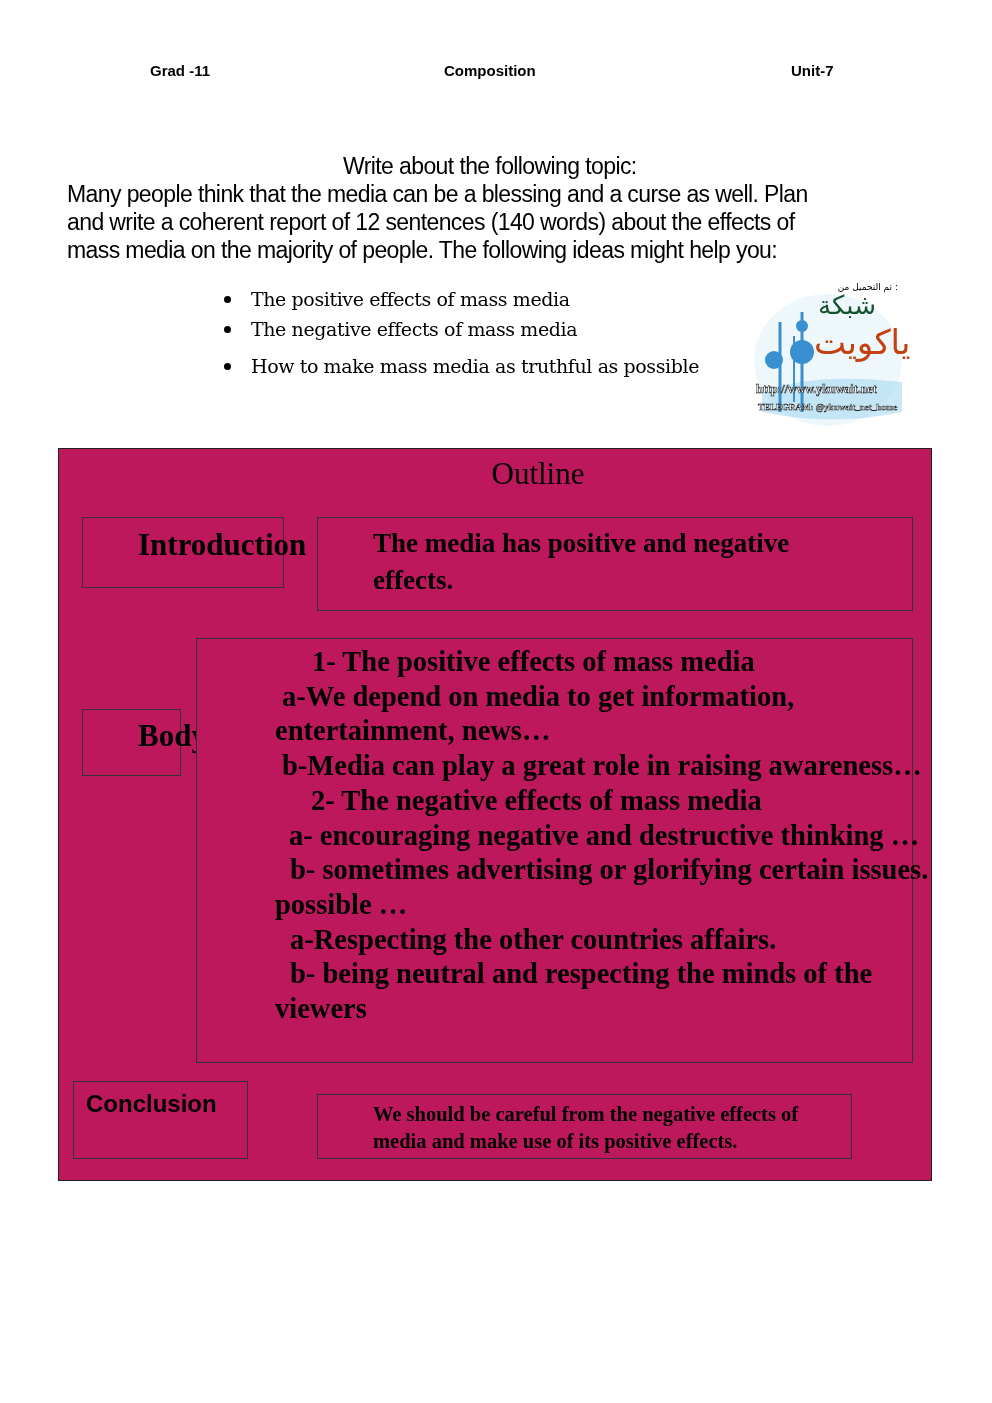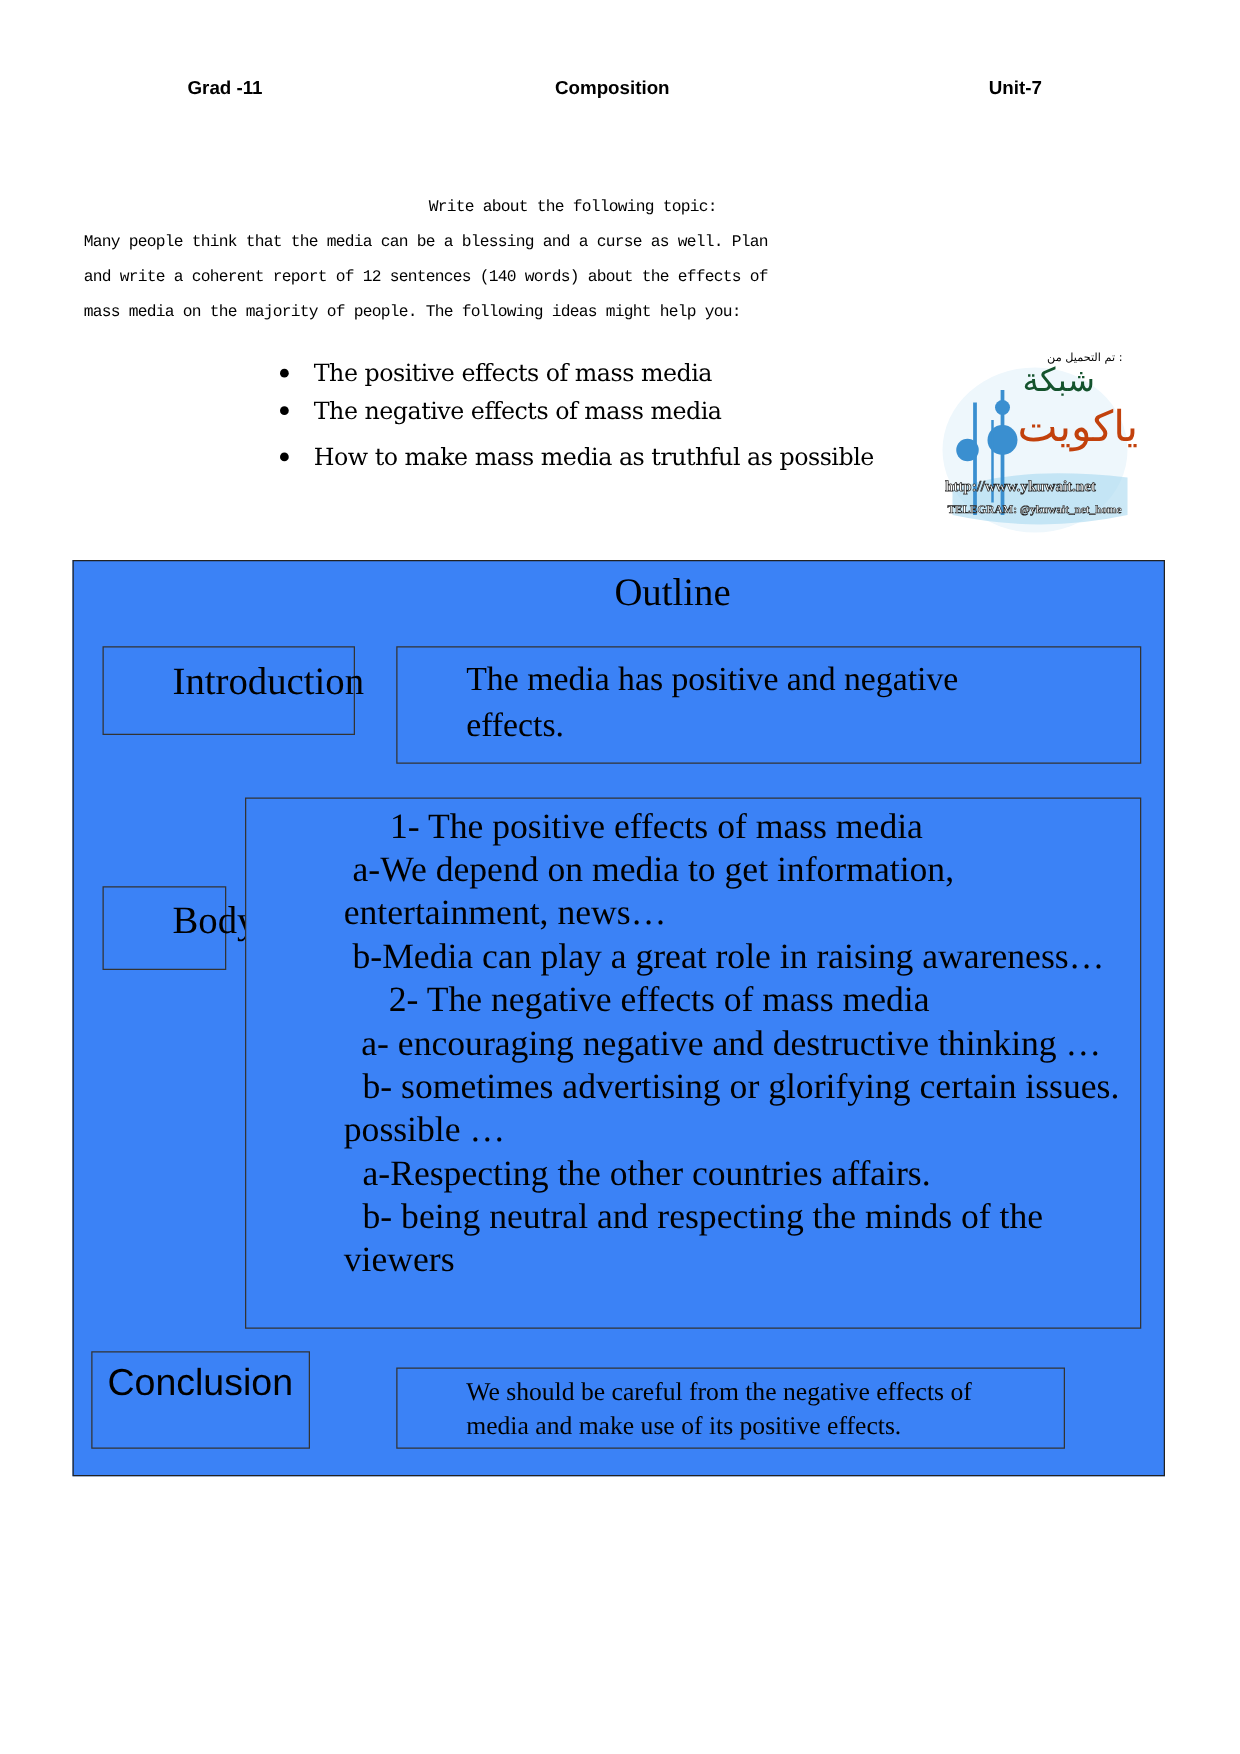--- a/index.html
+++ b/index.html
@@ -1,23 +1,23 @@
 <!DOCTYPE html>
 <html><head>
   <meta charset="utf-8">
   <style>
     html, body { margin: 0; padding: 0; background: #ffffff; }
     body { width: 992px; height: 1403px; position: relative; overflow: hidden; color: #000; }
     .abs { position: absolute; }
     .hdr { font-family: "Liberation Sans", sans-serif; font-weight: bold; font-size: 15px; top: 62px; }
-    .prompt { font-family: Liberation Mono, monospace; font-size: 13px; letter-spacing: -0.6px; line-height: 28px; }
+    .prompt { font-family: Liberation Sans, sans-serif; font-size: 23px; letter-spacing: -0.6px; line-height: 28px; }
     .bullets { font-family: "DejaVu Serif", serif; font-size: 19px; letter-spacing: -0.4px; }
     .bullet-row { position: absolute; left: 12px; white-space: nowrap; }
     .dot { display: inline-block; width: 7px; height: 7px; border-radius: 50%; background: #000; margin-right: 20px; vertical-align: middle; position: relative; top: -2px; }
-    .box { position: absolute; border: 1px solid #333; box-sizing: border-box; background: #3b82f6; }
+    .box { position: absolute; border: 1px solid #333; box-sizing: border-box; background: #be185d; font-weight: bold; }
     .tnr { font-family: "Liberation Serif", serif; padding-left: 42px; }
     .logo { position: absolute; left: 752px; top: 282px; width: 152px; height: 148px; }
   </style>
 </head>
 <body>
 
 <div class="abs hdr" style="left:150px;">Grad -11</div>
 <div class="abs hdr" style="left:444px;">Composition</div>
 <div class="abs hdr" style="left:791px;">Unit-7</div>
 
@@ -85,20 +85,20 @@
     <div style="padding-left:50px;">a- encouraging negative and destructive thinking …</div>
     <div style="padding-left:51px;">b- sometimes advertising or glorifying certain issues.</div>
     <div style="padding-left:36px;">possible …</div>
     <div style="padding-left:51px;">a-Respecting the other countries affairs.</div>
     <div style="padding-left:51px;">b- being neutral and respecting the minds of the</div>
     <div style="padding-left:36px;">viewers</div>
   </div>
 </div>
 
 <div class="box" style="left:73px; top:1081px; width:175px; height:78px;">
-  <div style="position:absolute; left:12px; top:8px; font-family:'Liberation Sans',sans-serif; font-size:30px;">Conclusion</div>
+  <div style="position:absolute; left:12px; top:8px; font-family:'Liberation Sans',sans-serif; font-size:24px;">Conclusion</div>
 </div>
 <div class="box" style="left:317px; top:1094px; width:535px; height:65px;">
   <div class="tnr" style="position:absolute; left:13px; top:6px; font-size:20.5px; line-height:27px; white-space:nowrap;">
     <div>We should be careful from the negative effects of</div>
     <div>media and make use of its positive effects.</div>
   </div>
 </div>
 
 </body></html>

